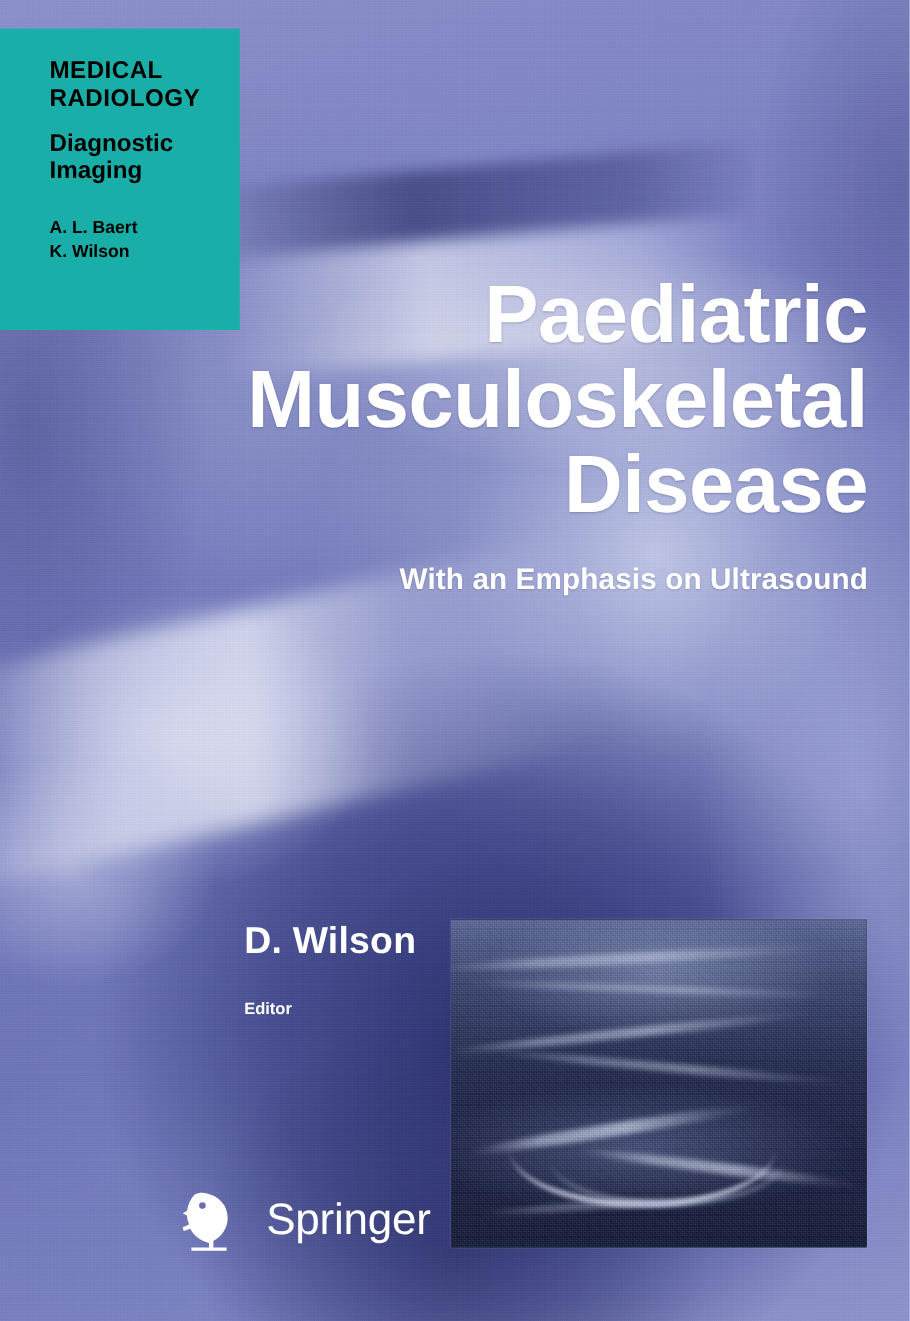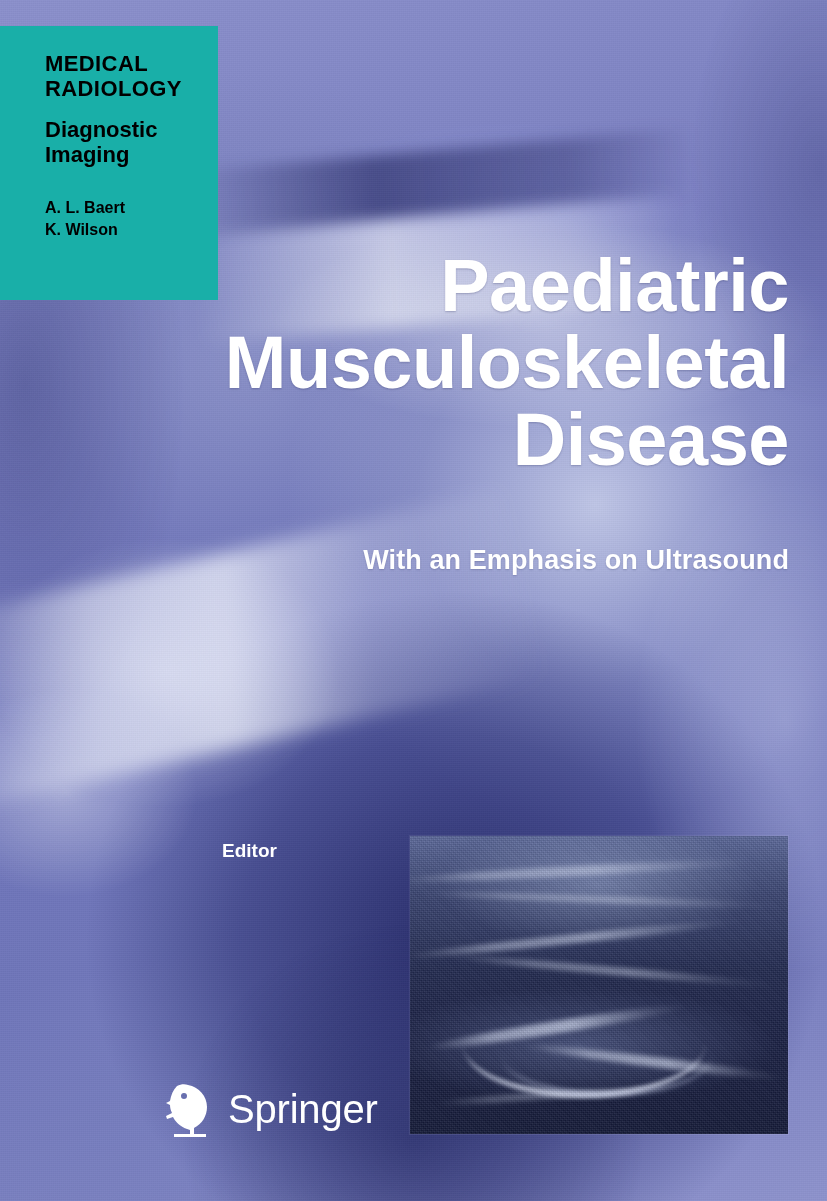--- a/index.html
+++ b/index.html
@@ -136,43 +136,43 @@
     font-weight: bold;
     font-size: 74px;
     line-height: 1.04;
     letter-spacing: -0.5px;
     text-shadow: 0 1px 2px rgba(20,24,70,0.25);
   }
   .main-title .line {
     display: block;
   }
   .subtitle {
-    margin-top: 66px;
+    margin-top: 32px;
     font-weight: bold;
     font-size: 27px;
     letter-spacing: 0.1px;
     text-shadow: 0 1px 2px rgba(20,24,70,0.2);
   }
 
   
   .editor-wrap {
     position: absolute;
     left: 222px;
     top: 836px;
     color: #ffffff;
   }
   .editor-name {
     font-weight: bold;
     font-size: 34px;
     letter-spacing: 0.2px;
   }
   .editor-role {
-    margin-top: 4px;
-    font-weight: bold;
-    font-size: 19px;
+    margin-top: 34px;
+    font-weight: bold;
+    font-size: 15px;
   }
 
   
   .us-frame {
     position: absolute;
     left: 410px;
     top: 836px;
     width: 378px;
     height: 298px;
     background: #0d1326;
@@ -230,21 +230,21 @@
     opacity: 0.85;
   }
 
   
   .publisher {
     position: absolute;
     left: 160px;
     top: 1078px;
     display: flex;
     align-items: center;
-    gap: 10px;
+    gap: 24px;
     color: #ffffff;
   }
   .publisher-mark {
     width: 58px;
     height: 62px;
   }
   .publisher-name {
     font-size: 40px;
     letter-spacing: -0.2px;
   }
@@ -280,20 +280,21 @@
   <div class="title-wrap">
     <div class="main-title">
       <span class="line">Paediatric</span>
       <span class="line">Musculoskeletal</span>
       <span class="line">Disease</span>
     </div>
     <div class="subtitle">With an Emphasis on Ultrasound</div>
   </div>
 
   <div class="editor-wrap">
+    <div class="editor-name">D. Wilson</div>
     <div class="editor-role">Editor</div>
   </div>
 
   <div class="us-frame">
     <div class="us-base"></div>
     <div class="us-streak us-s1"></div>
     <div class="us-streak us-s2"></div>
     <div class="us-streak us-s3"></div>
     <div class="us-streak us-s4"></div>
     <div class="us-arc"></div>

